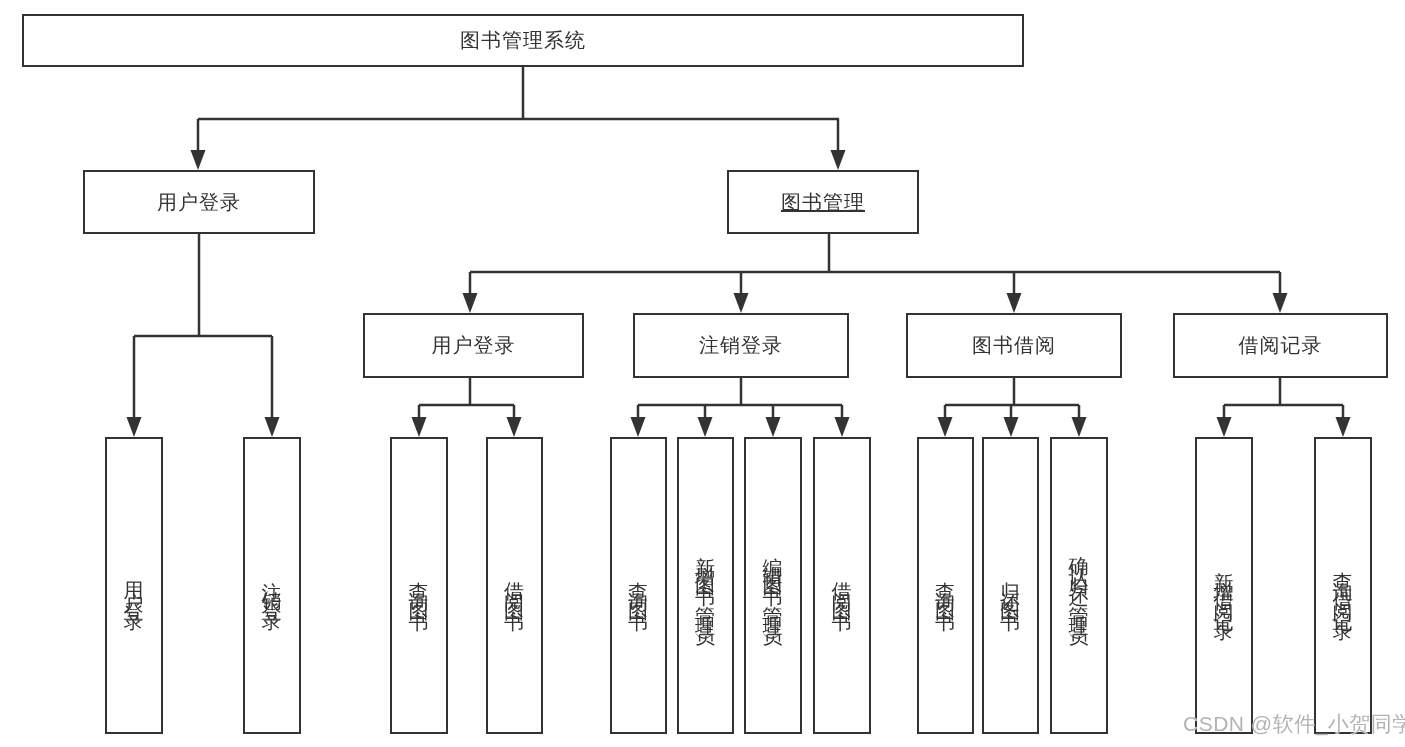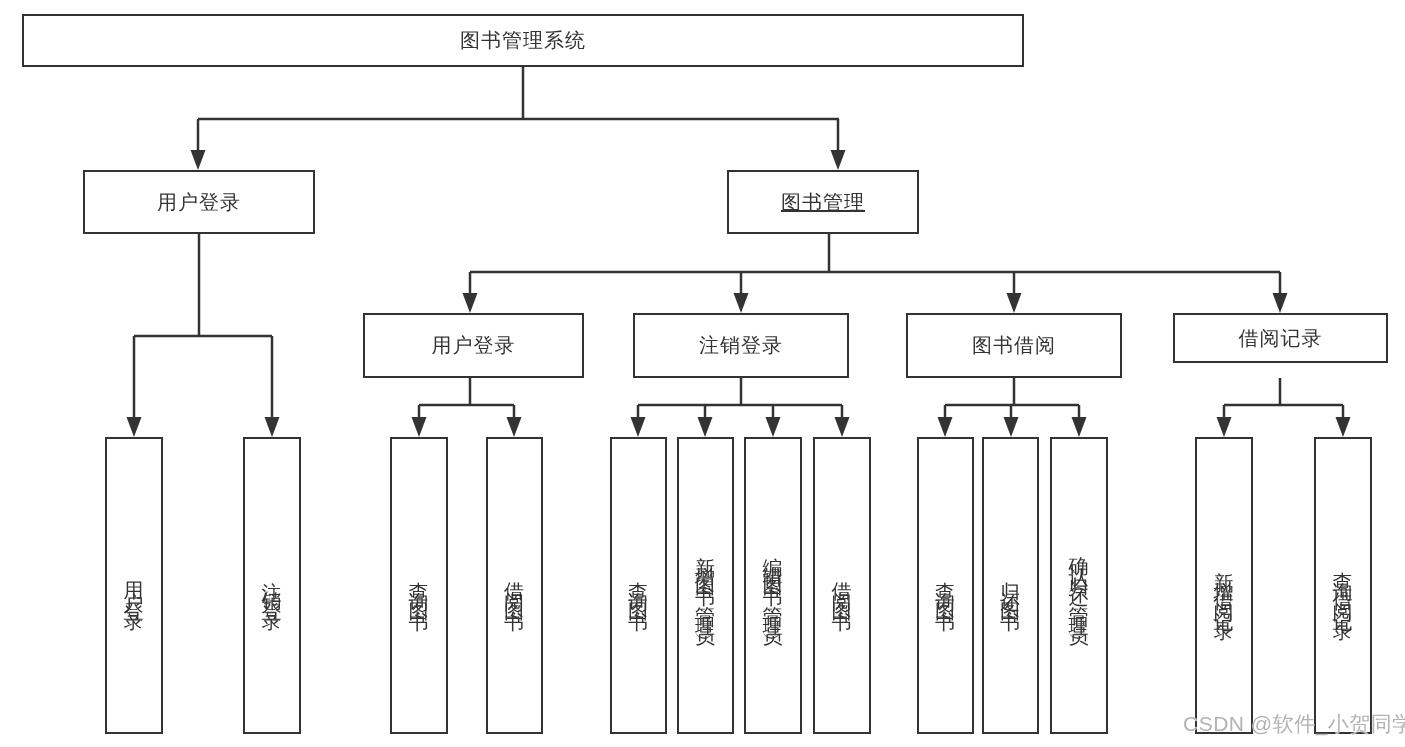--- a/index.html
+++ b/index.html
@@ -108,21 +108,21 @@
 </svg>
 
 <div class="node" style="left:22px; top:14px; width:1002px; height:53px;">图书管理系统</div>
 
 <div class="node" style="left:83px; top:170px; width:232px; height:64px;">用户登录</div>
 <div class="node" style="left:727px; top:170px; width:192px; height:64px;text-decoration:underline;">图书管理</div>
 
 <div class="node" style="left:363px; top:313px; width:221px; height:65px;">用户登录</div>
 <div class="node" style="left:633px; top:313px; width:216px; height:65px;">注销登录</div>
 <div class="node" style="left:906px; top:313px; width:216px; height:65px;">图书借阅</div>
-<div class="node" style="left:1173px; top:313px; width:215px; height:50px;">借阅记录</div>
+<div class="node" style="left:1173px; top:313px; width:215px; height:65px;">借阅记录</div>
 
 <div class="node v" style="left:105px; top:437px; width:58px; height:297px;">用户登录</div>
 <div class="node v" style="left:243px; top:437px; width:58px; height:297px;">注销登录</div>
 
 <div class="node v" style="left:390px; top:437px; width:58px; height:297px;">查询图书</div>
 <div class="node v" style="left:486px; top:437px; width:57px; height:297px;">借阅图书</div>
 
 <div class="node v" style="left:610px; top:437px; width:57px; height:297px;">查询图书</div>
 <div class="node v" style="left:677px; top:437px; width:57px; height:297px;">新增图书（管理员）</div>
 <div class="node v" style="left:744px; top:437px; width:58px; height:297px;">编辑图书（管理员）</div>

